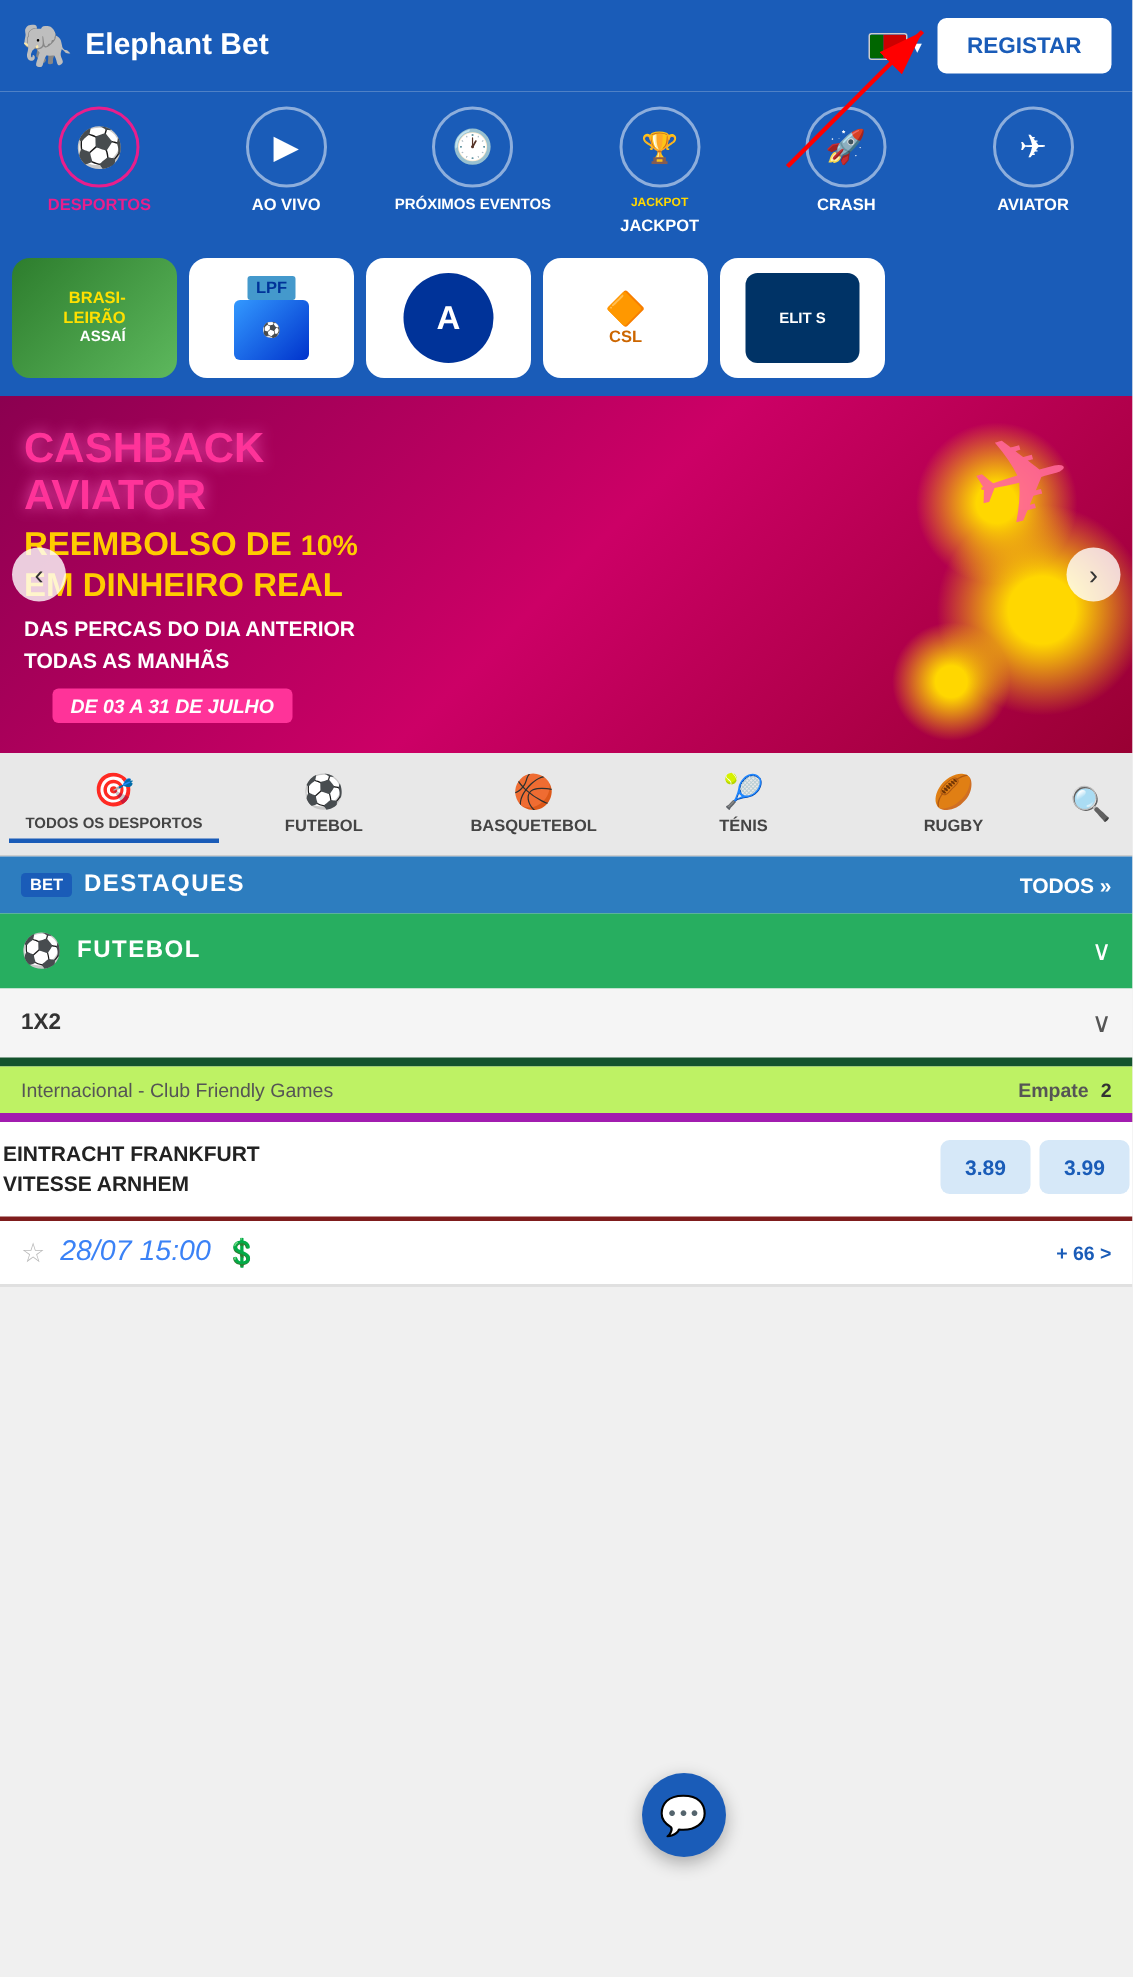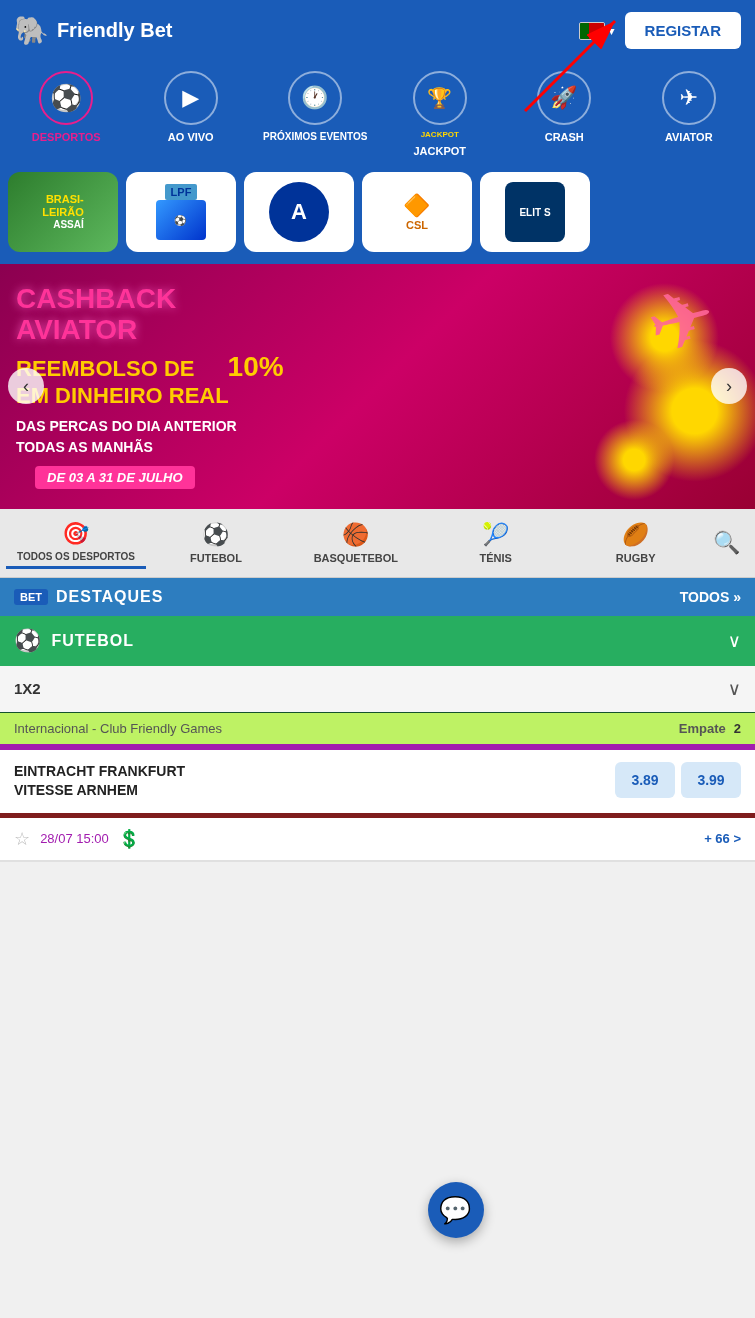--- a/index.html
+++ b/index.html
@@ -328,21 +328,21 @@
       font-size: 18px;
     }
 
     
     .match-type-bar {
       background: #f5f5f5;
       display: flex;
       align-items: center;
       justify-content: space-between;
       padding: 12px 14px;
-      border-bottom: 1px solid #14532d;
+      border-bottom: 6px solid #14532d;
     }
     .match-type-label {
       font-size: 15px;
       font-weight: bold;
       color: #333;
     }
 
     
     .match-header-row {
       background: #bef264;
@@ -363,22 +363,22 @@
     }
     .match-result-val {
       color: #333;
       font-size: 13px;
       font-weight: bold;
     }
 
     
     .match-card {
       background: white;
-      padding: 12px 14px;
-      border-bottom: 5px solid #7f1d1d;
+      padding: 12px 2px;
+      border-bottom: 3px solid #7f1d1d;
     }
     .match-teams {
       display: flex;
       justify-content: space-between;
       align-items: flex-start;
     }
     .teams-names {
       flex: 1;
     }
     .team-name {
@@ -412,21 +412,21 @@
       align-items: center;
       justify-content: space-between;
       border-bottom: 2px solid #e0e0e0;
     }
     .match-footer-left {
       display: flex;
       align-items: center;
       gap: 10px;
     }
     .star-icon { font-size: 18px; color: #bbb; cursor: pointer; }
-    .match-time { font-size: 13px; color: #a21caf; }
+    .match-time { font-size: 19px; color: #3b82f6; font-style: italic; }
     .dollar-icon { font-size: 18px; color: #aaa; }
     .more-link {
       font-size: 13px;
       color: #1a5cb8;
       font-weight: bold;
       cursor: pointer;
     }
 
     
     .chat-fab {
@@ -476,21 +476,21 @@
       height: 100%;
       background: #cc0000;
     }
   </style>
 </head>
 <body>
 
 <div class="header">
   <div class="logo-area">
     <span class="logo-icon">🐘</span>
-    <span class="logo-text">Friendly Bet</span>
+    <span class="logo-text">Elephant Bet</span>
   </div>
   <div class="lang-selector">
     <div class="pt-flag">
       <div class="pt-flag-green"></div>
       <div class="pt-flag-red"></div>
     </div>
     <span class="chevron-down">▾</span>
   </div>
   <button class="btn-register">REGISTAR</button>
 </div>
@@ -573,33 +573,33 @@
       <span style="color:white;font-size:22px;font-weight:bold;">A</span>
     </div>
   </div>
   <div class="league-card">
     <div style="text-align:center;">
       <div style="font-size:22px;">🔶</div>
       <div style="font-size:11px;font-weight:bold;color:#cc6600;">CSL</div>
     </div>
   </div>
   <div class="league-card">
-    <div style="width:60px;height:60px;background:#003366;border-radius:8px;display:flex;align-items:center;justify-content:center;">
+    <div style="width:76px;height:60px;background:#003366;border-radius:8px;display:flex;align-items:center;justify-content:center;">
       <span style="color:white;font-size:10px;font-weight:bold;text-align:center;">ELIT S</span>
     </div>
   </div>
 </div>
 
 <div class="banner">
   <div class="banner-coins"></div>
   <div class="banner-nav-left">‹</div>
   <div class="banner-content">
     <div class="banner-title">CASHBACK<br>AVIATOR</div>
     <div class="banner-subtitle">
-      <span>REEMBOLSO DE <span style="color:#ffcc00;font-size:28px;margin-left:27px;">10%</span></span><br>
+      <span>REEMBOLSO DE <span style="color:#ffcc00;font-size:19px;">10%</span></span><br>
       <span>EM DINHEIRO REAL</span>
     </div>
     <div class="banner-desc">
       DAS PERCAS DO DIA ANTERIOR<br>
       TODAS AS MANHÃS
     </div>
     <div class="banner-date">DE 03 A 31 DE JULHO</div>
   </div>
   <div class="banner-plane">✈</div>
   <div class="banner-nav-right">›</div>

